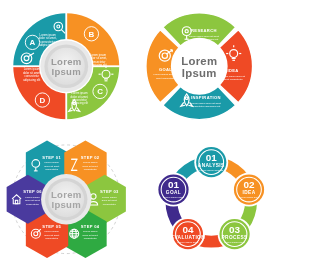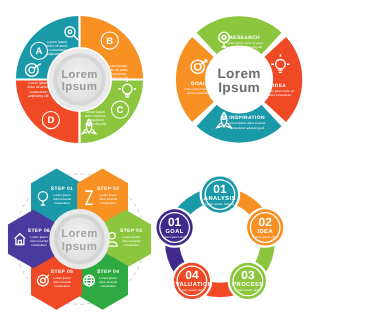--- a/index.html
+++ b/index.html
@@ -1,19 +1,19 @@
 <!DOCTYPE html>
 <html><head>
 <meta charset="utf-8">
 <style>
   html,body{margin:0;padding:0;background:#ffffff;}
   body{width:265px;height:265px;overflow:hidden;font-family:"Liberation Sans",sans-serif;}
   .sheet{position:relative;width:265px;height:265px;background:#fff;}
   .cell{position:absolute;width:132.5px;height:132.5px;}
-  .c-tl{left:0;top:0}.c-tr{left:132.5px;top:0}.c-bl{left:0;top:132.5px}.c-br{left:117px;top:132.5px}
+  .c-tl{left:0;top:0}.c-tr{left:132.5px;top:0}.c-bl{left:0;top:132.5px}.c-br{left:145px;top:132.5px}
   svg{display:block;width:100%;height:100%;}
   .lbl{font-family:"Liberation Sans",sans-serif;fill:#ffffff;}
   .micro{font-size:2.1px;letter-spacing:.02px;}
   .micro2{font-size:1.9px;}
   .hdr{font-size:3.1px;font-weight:bold;letter-spacing:.25px;}
   .hdr2{font-size:3.6px;font-weight:bold;letter-spacing:.3px;}
   .letter{font-size:6px;font-weight:bold;}
   .num{font-size:7.5px;font-weight:bold;}
   .ctr-txt{fill:#9b9b9b;font-size:7.2px;font-weight:bold;letter-spacing:.2px;}
   .ctr-txt2{fill:#6d6d6d;font-size:8.6px;font-weight:bold;letter-spacing:.2px;}

